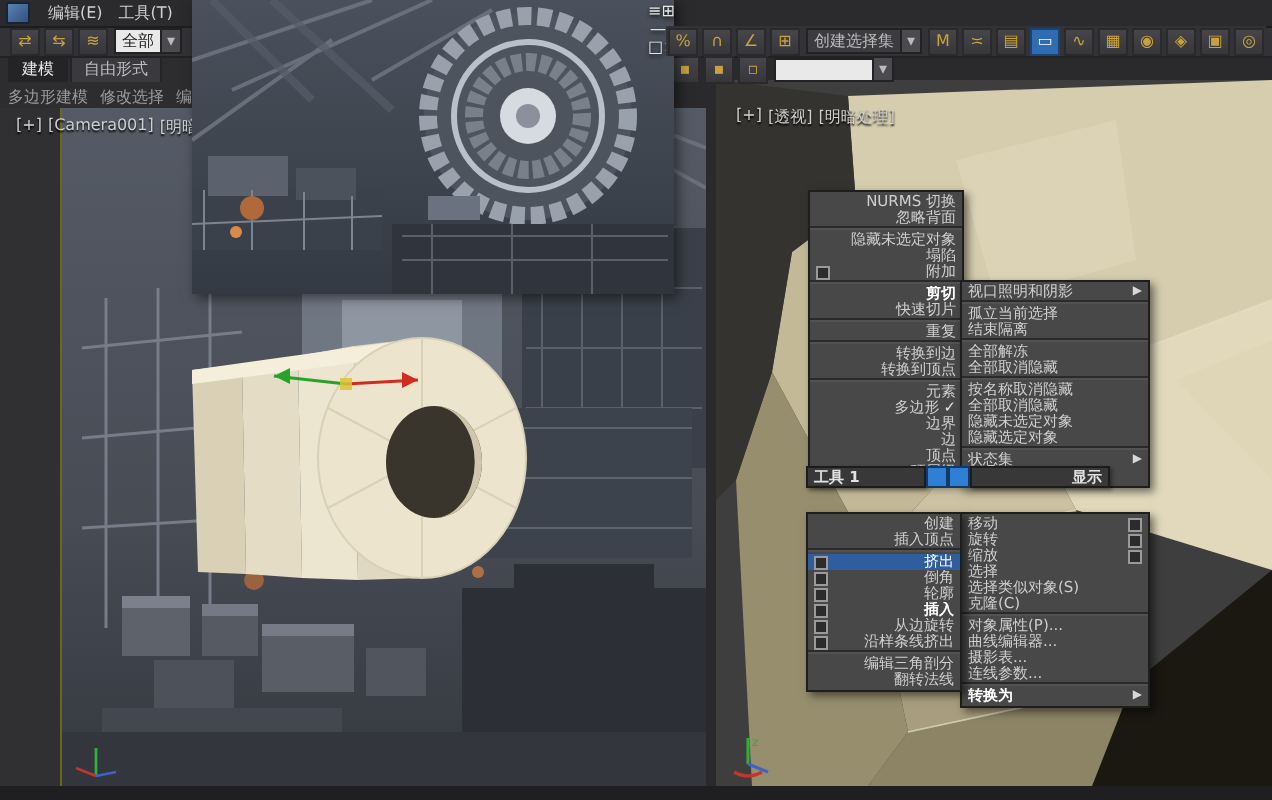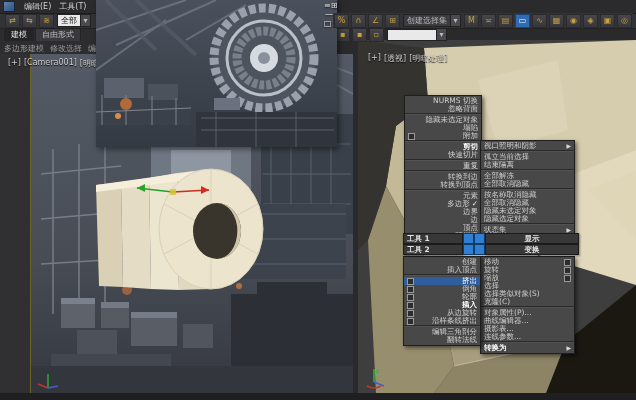--- a/index.html
+++ b/index.html
@@ -72,26 +72,26 @@
   .qi.checked .chk{display:inline;}
   .qi .arrow{display:none;font-size:6px;color:#d8d8d8;order:6;}
   .qi.submenu .arrow{display:inline;}
   .qi.bold{color:#fff;font-weight:bold;}
   .qi.hover{background:#2e5e9e;color:#fff;}
   .qi.sep{border-bottom:1px solid #2a2a2a;box-shadow:0 1px 0 rgba(255,255,255,.06);margin-bottom:2px;}
   #q-tl{left:404px;top:95px;width:76px;}
   #q-tr{left:480px;top:140px;width:93px;}
   #q-bl{left:403px;top:256px;width:76px;}
   #q-br{left:480px;top:256px;width:93px;}
-  #q-center{position:absolute;left:403px;top:233px;width:176px;z-index:11;font-size:7.5px;}
+  #q-center{position:absolute;left:403px;top:233px;width:152px;z-index:11;font-size:7.5px;}
   .qc-row{display:flex;height:11px;}
   .qc-left,.qc-right{background:#383838;border:1px solid #1c1c1c;color:#e2e2e2;font-weight:bold;
         padding:0 3px;line-height:9px;box-shadow:1px 1px 2px rgba(0,0,0,.4);}
   .qc-left{width:52px;}
-  .qc-right{flex:1;text-align:center;}
+  .qc-right{flex:1;text-align:right;}
   .qc-sq{width:11px;height:11px;background:#2f7fd4;border:1px solid #123a66;box-sizing:border-box;}
 </style>
 </head>
 <body>
 
 <div id="app">
 
   <div id="menubar" class="abs">
     <span class="appicon"></span>
     <span>
@@ -490,26 +490,20 @@
       </div>
   </div>
 
   <div id="q-center">
     <div class="qc-row">
         <span class="qc-left">工具 1</span>
         <span class="qc-sq"></span>
         <span class="qc-sq"></span>
         <span class="qc-right">显示</span>
       </div>
-      <div class="qc-row">
-        <span class="qc-left">工具 2</span>
-        <span class="qc-sq"></span>
-        <span class="qc-sq"></span>
-        <span class="qc-right">变换</span>
-      </div>
   </div>
 
   <div id="q-br" class="quad q-right q-br">
     <div class="qi settings">
         <span class="box"></span>
         <span class="lbl">移动</span>
 
       </div>
       <div class="qi settings">
         <span class="box"></span>

